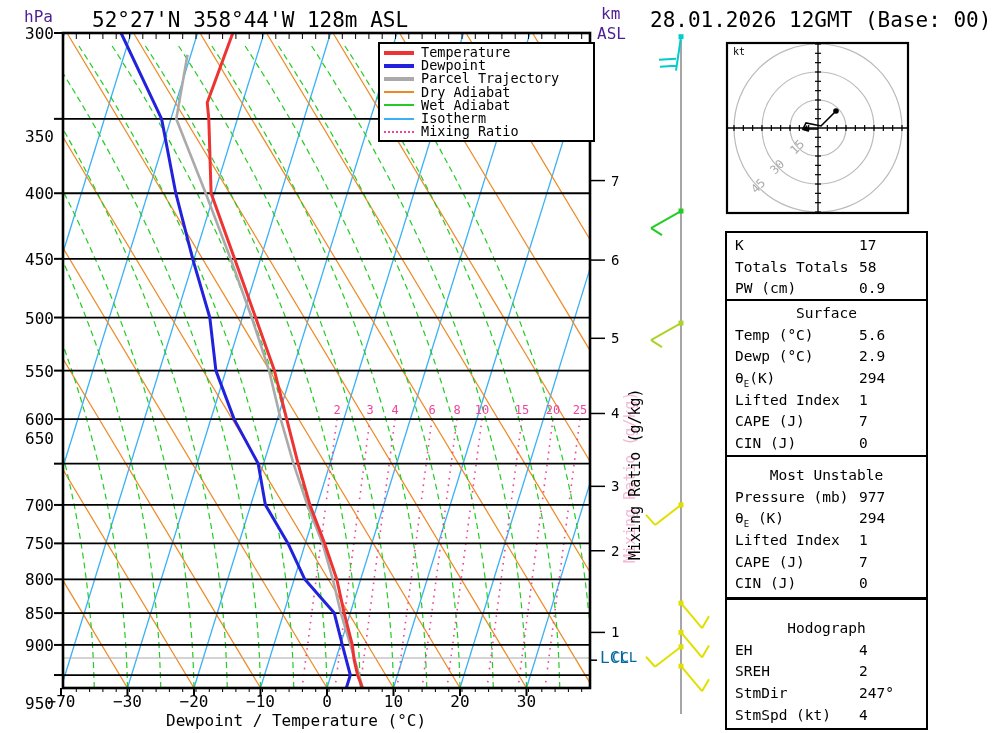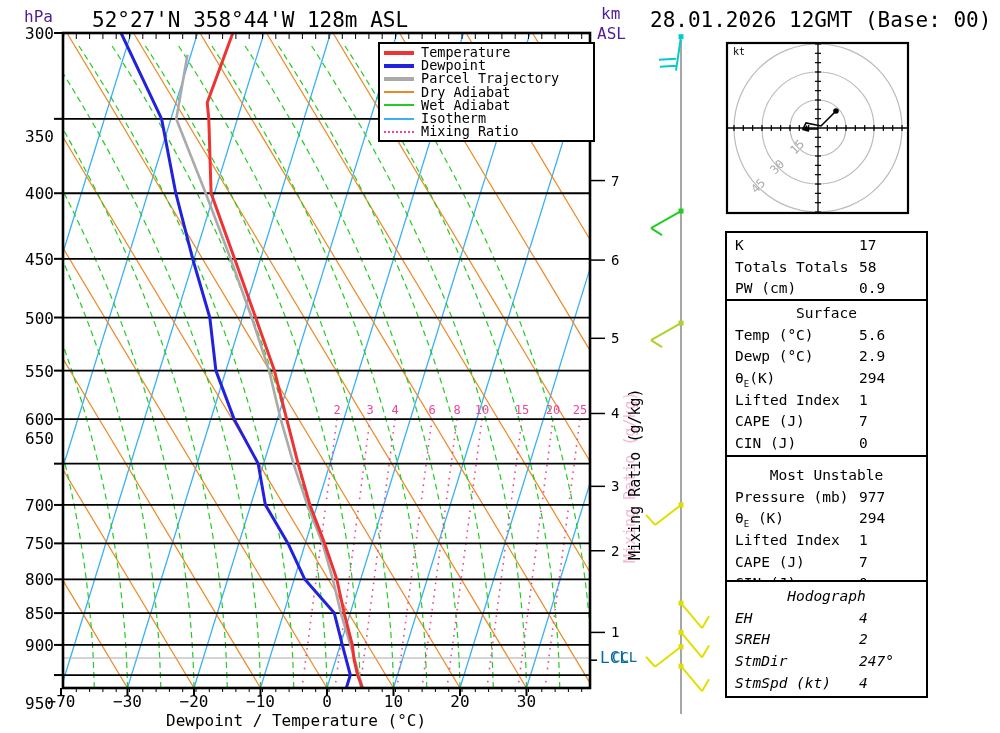--- a/index.html
+++ b/index.html
@@ -439,21 +439,21 @@
         <div class="trow"><span class="lab">CIN (J)</span><span class="val">0</span></div>
       </div>
       <div class="tbox" style="top: 455px; padding-top: 8px; padding-bottom: 2px;">
         <div class="trow thead">Most Unstable</div>
         <div class="trow"><span class="lab">Pressure (mb)</span><span class="val">977</span></div>
         <div class="trow"><span class="lab">θ<sub>E</sub> (K)</span><span class="val">294</span></div>
         <div class="trow"><span class="lab">Lifted Index</span><span class="val">1</span></div>
         <div class="trow"><span class="lab">CAPE (J)</span><span class="val">7</span></div>
         <div class="trow"><span class="lab">CIN (J)</span><span class="val">0</span></div>
       </div>
-      <div class="tbox" style="top: 580px; padding-top: 4px; padding-bottom: 2px; font-style: italic;">
+      <div class="tbox" style="top: 598px; padding-top: 18px; padding-bottom: 2px;">
         <div class="trow thead">Hodograph</div>
         <div class="trow"><span class="lab">EH</span><span class="val">4</span></div>
         <div class="trow"><span class="lab">SREH</span><span class="val">2</span></div>
         <div class="trow"><span class="lab">StmDir</span><span class="val">247°</span></div>
         <div class="trow"><span class="lab">StmSpd (kt)</span><span class="val">4</span></div>
       </div>
     </div>
 
 </div>
 

